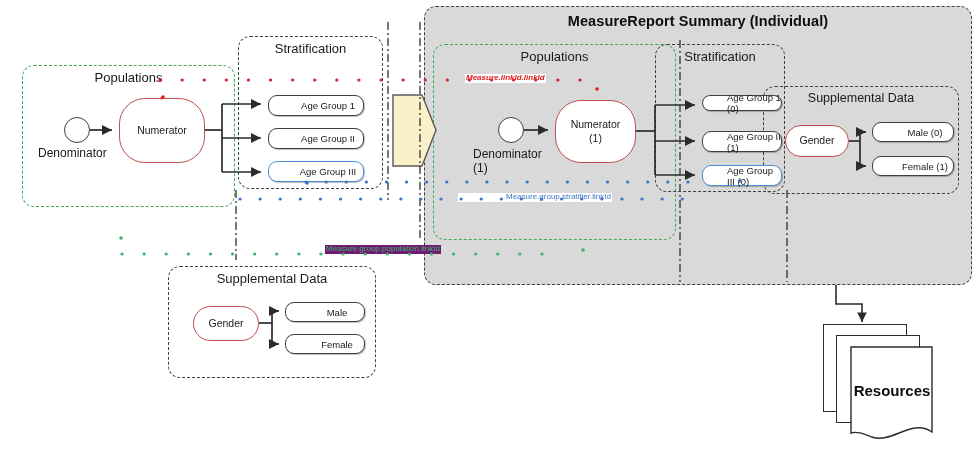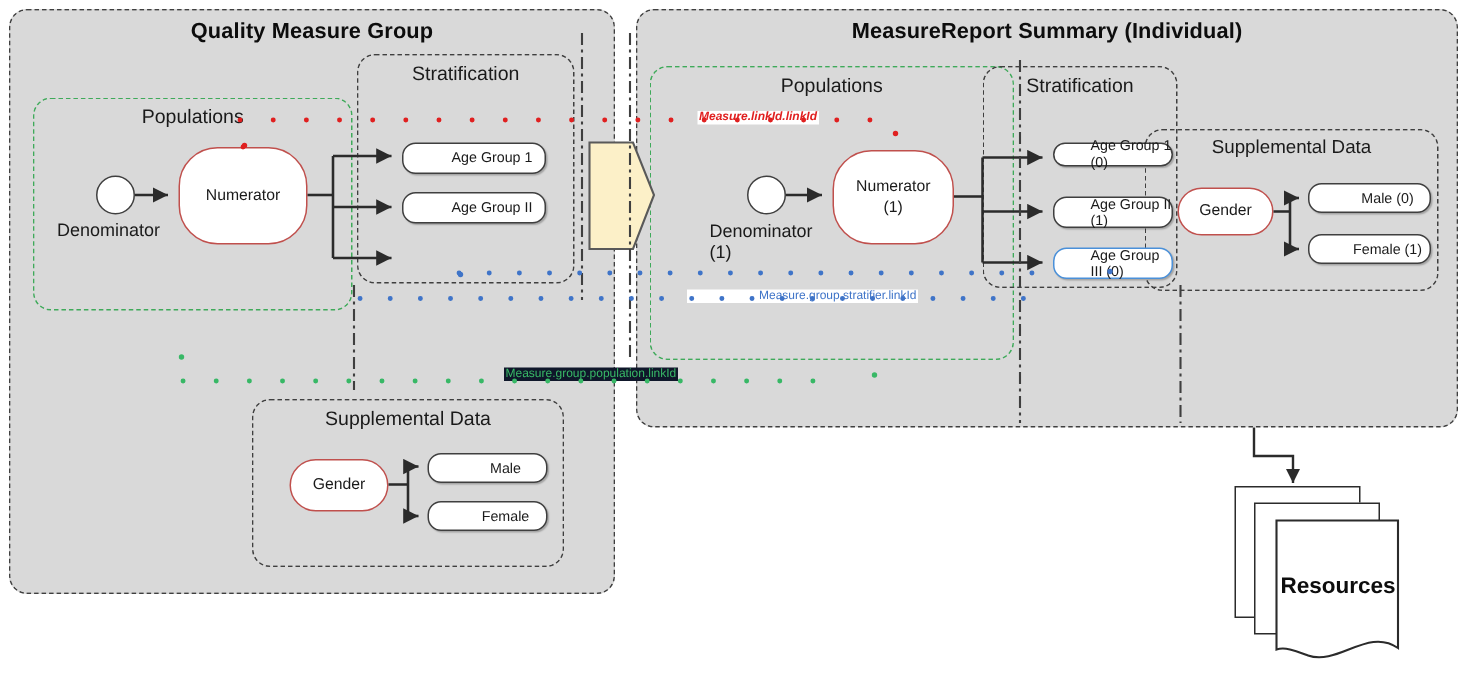--- a/index.html
+++ b/index.html
@@ -69,52 +69,50 @@
     position:absolute;text-align:left;font-size:12px;line-height:1.2;color:#1a1a1a;
   }
 
   
   .chip{
     position:absolute;font-size:8px;white-space:nowrap;
     background:#ffffff;padding:0 1px;line-height:1.1;
   }
   .chip.red{color:#e02020;font-style:italic;font-weight:bold;}
   .chip.blue{color:#3f74c8;}
-  .chip.green{color:#38b866;background:#0f172a;margin-left:11px;}
+  .chip.green{color:#38b866;background:#701a75;}
 
   
   .doc{position:absolute;background:#ffffff;border:1.3px solid #2b2b2b;}
   .res-label{
     position:absolute;font-weight:bold;font-size:15px;color:#0d0d0d;
   }
 </style>
 </head>
 <body>
 
 <div id="stage">
 
-  <div class="abs panel" style="left:6px;top:6px;width:404px;height:390px;">
-    <div class="panel-title">Quality Measure Group</div>
-  </div>
 
   <div class="abs group-green" style="left:22px;top:65px;width:213px;height:142px;">
     <div class="group-label">Populations</div>
   </div>
 
   <div class="abs group-dash" style="left:238px;top:36px;width:145px;height:153px;">
     <div class="group-label">Stratification</div>
   </div>
 
   <div class="abs circle" style="left:64px;top:117px;width:26px;height:26px;"></div>
   <div class="cap" style="left:38px;top:146px;width:78px;">Denominator</div>
 
   <div class="abs rect-red" style="left:119px;top:98px;width:86px;height:65px;">Numerator</div>
 
   <div class="abs pill" style="left:268px;top:95px;width:96px;height:21px;">Age Group 1</div>
   <div class="abs pill" style="left:268px;top:128px;width:96px;height:21px;">Age Group II</div>
+  <div class="abs pill blue" style="left:268px;top:161px;width:96px;height:21px;">Age Group III</div>
 
   <div class="abs group-dashdot" style="left:168px;top:266px;width:208px;height:112px;">
     <div class="group-label">Supplemental Data</div>
   </div>
   <div class="abs rect-red" style="left:193px;top:306px;width:66px;height:35px;">Gender</div>
   <div class="abs pill" style="left:285px;top:302px;width:80px;height:20px;">Male</div>
   <div class="abs pill" style="left:285px;top:334px;width:80px;height:20px;">Female</div>
 
   <div class="abs panel" style="left:424px;top:6px;width:548px;height:279px;">
     <div class="panel-title">MeasureReport Summary (Individual)</div>

